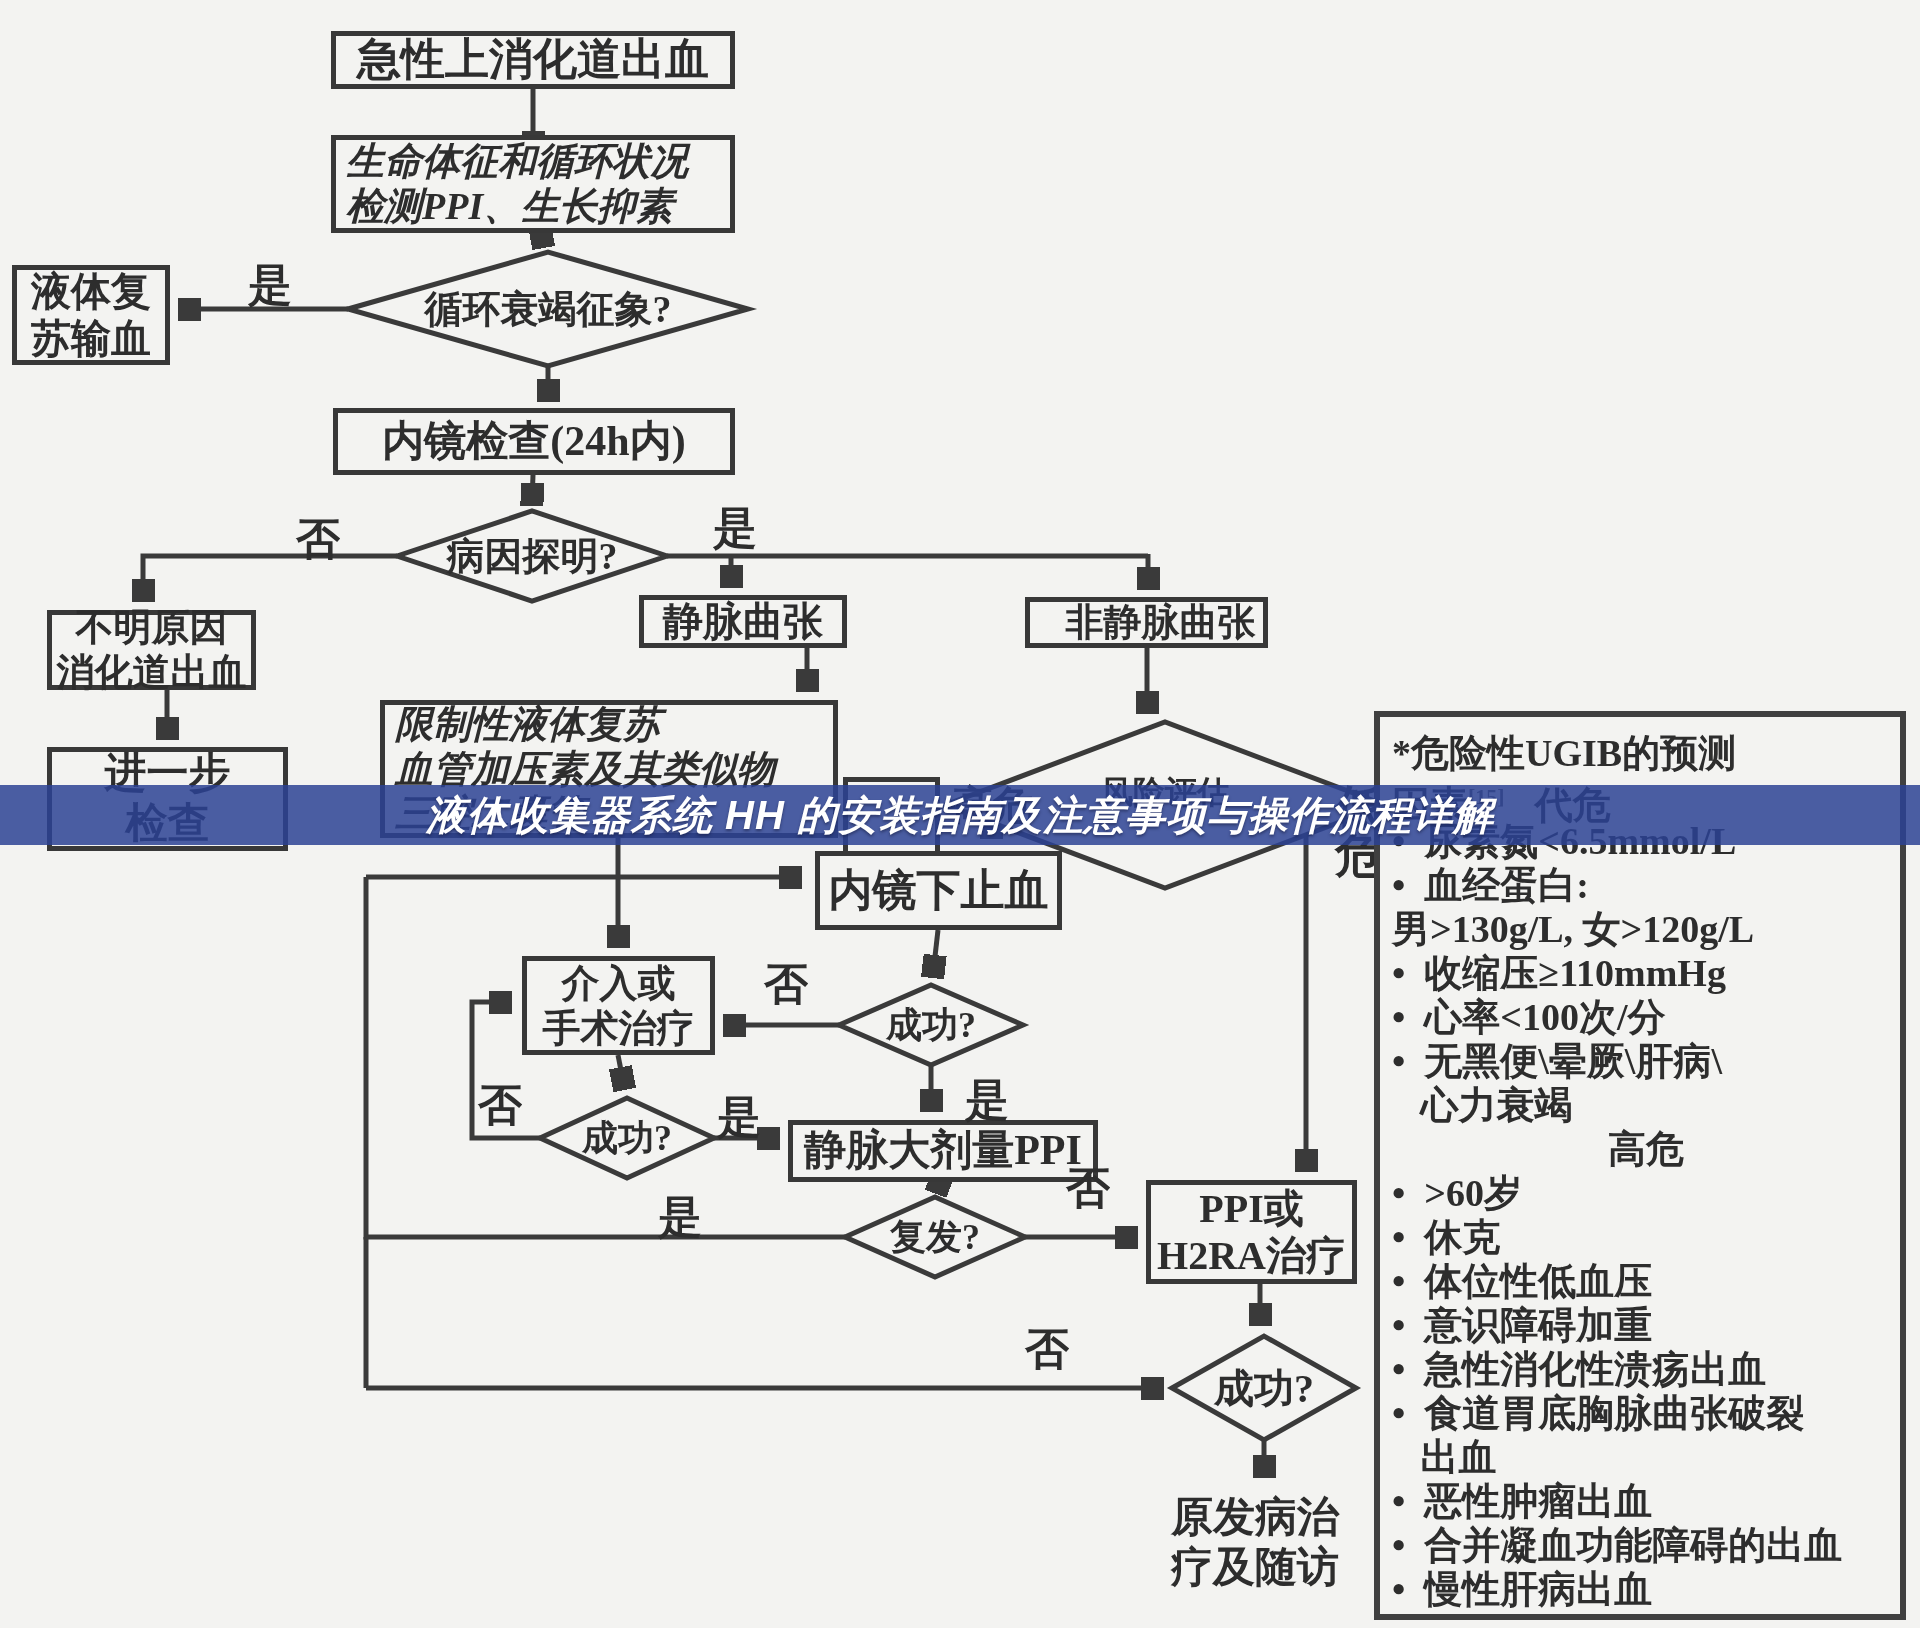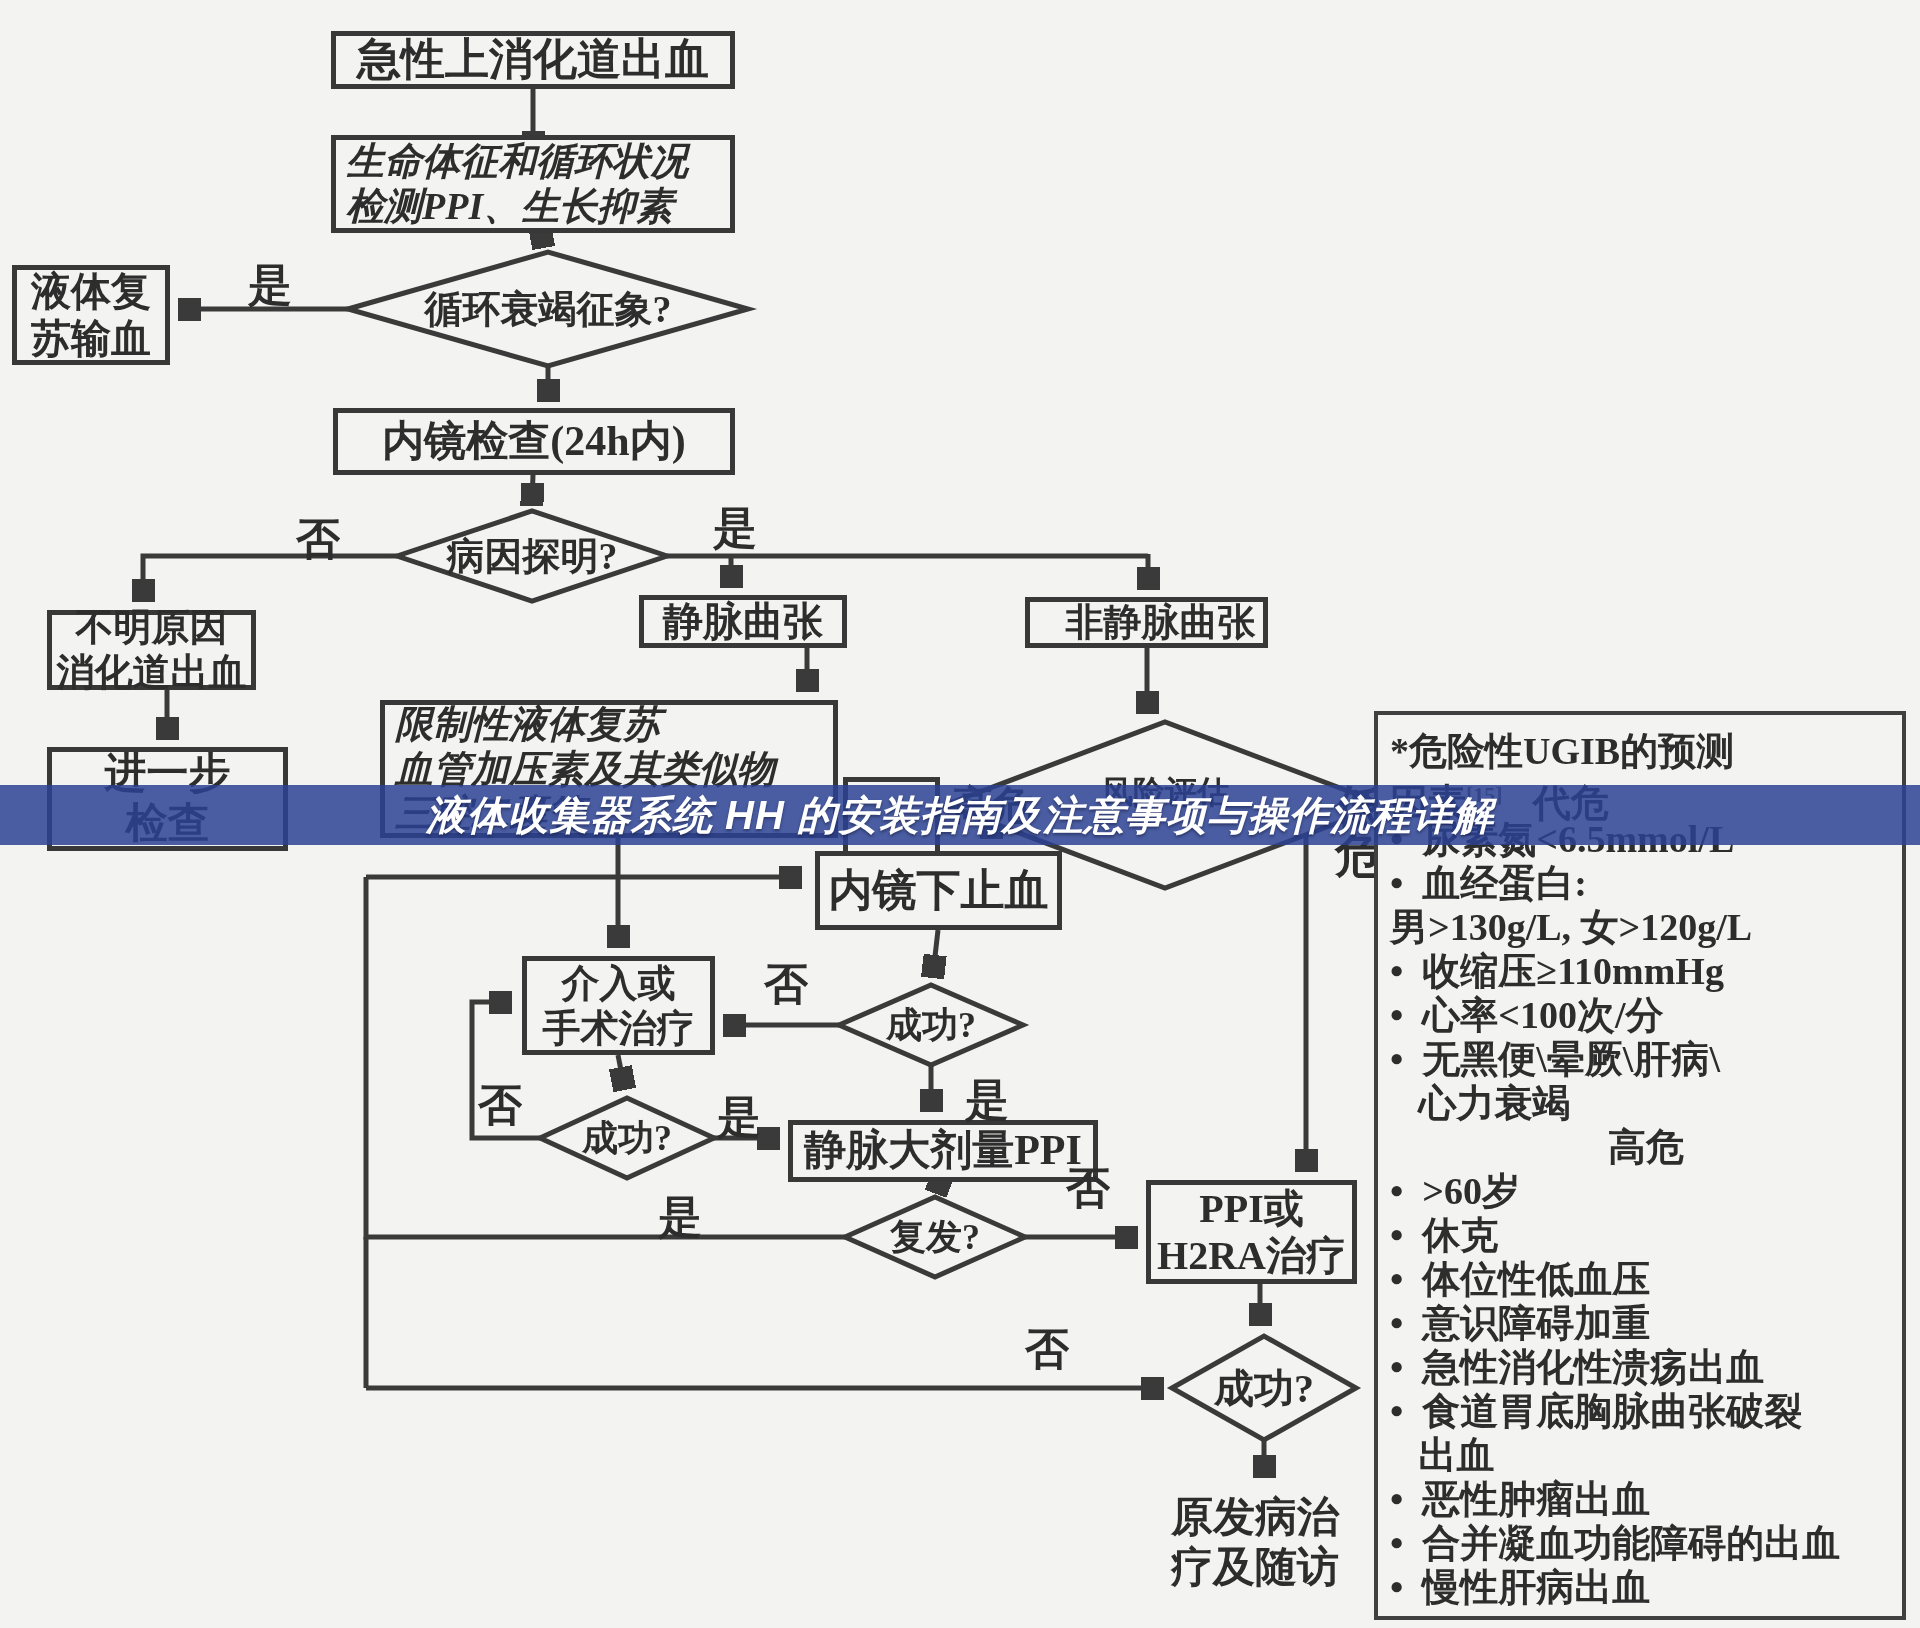--- a/index.html
+++ b/index.html
@@ -15,21 +15,21 @@
   .dtxt{position:absolute;display:flex;align-items:center;justify-content:center;
         text-align:center;font-weight:bold;}
   .lbl{position:absolute;font-weight:bold;font-size:44px;line-height:48px;text-align:center;}
   .plain{position:absolute;font-weight:bold;text-align:center;white-space:pre-line;line-height:1.2;}
   .banner{position:absolute;left:0;top:785px;width:1920px;height:60px;
           background:rgba(44,66,148,0.85);display:flex;align-items:center;justify-content:center;font-style:italic;}
   .banner .btxt{color:#ffffff;font-weight:bold;font-size:40px;letter-spacing:1px;
           font-family:"Liberation Sans","DejaVu Sans",sans-serif;
           text-shadow:0 2px 3px rgba(20,25,60,0.55);}
   .panel{position:absolute;left:1374px;top:711px;width:532px;height:909px;
-         border:4px solid #404040;box-sizing:border-box;background:#f3f3f1;
+         border:6px solid #404040;box-sizing:border-box;background:#f3f3f1;
          padding:14px 0 0 12px;font-size:38px;font-weight:bold;}
   .pline{white-space:pre;line-height:44px;height:44px;overflow:visible;}
   .pline.center{text-align:center;white-space:normal;}
   .ph2 .ref{font-size:22px;vertical-align:super;color:#5a5a5a;font-weight:bold;margin-top:12px;}
   .ph2 .dw{margin-left:30px;}
 </style>
 </head>
 <body>
 
 <div class="stage">

